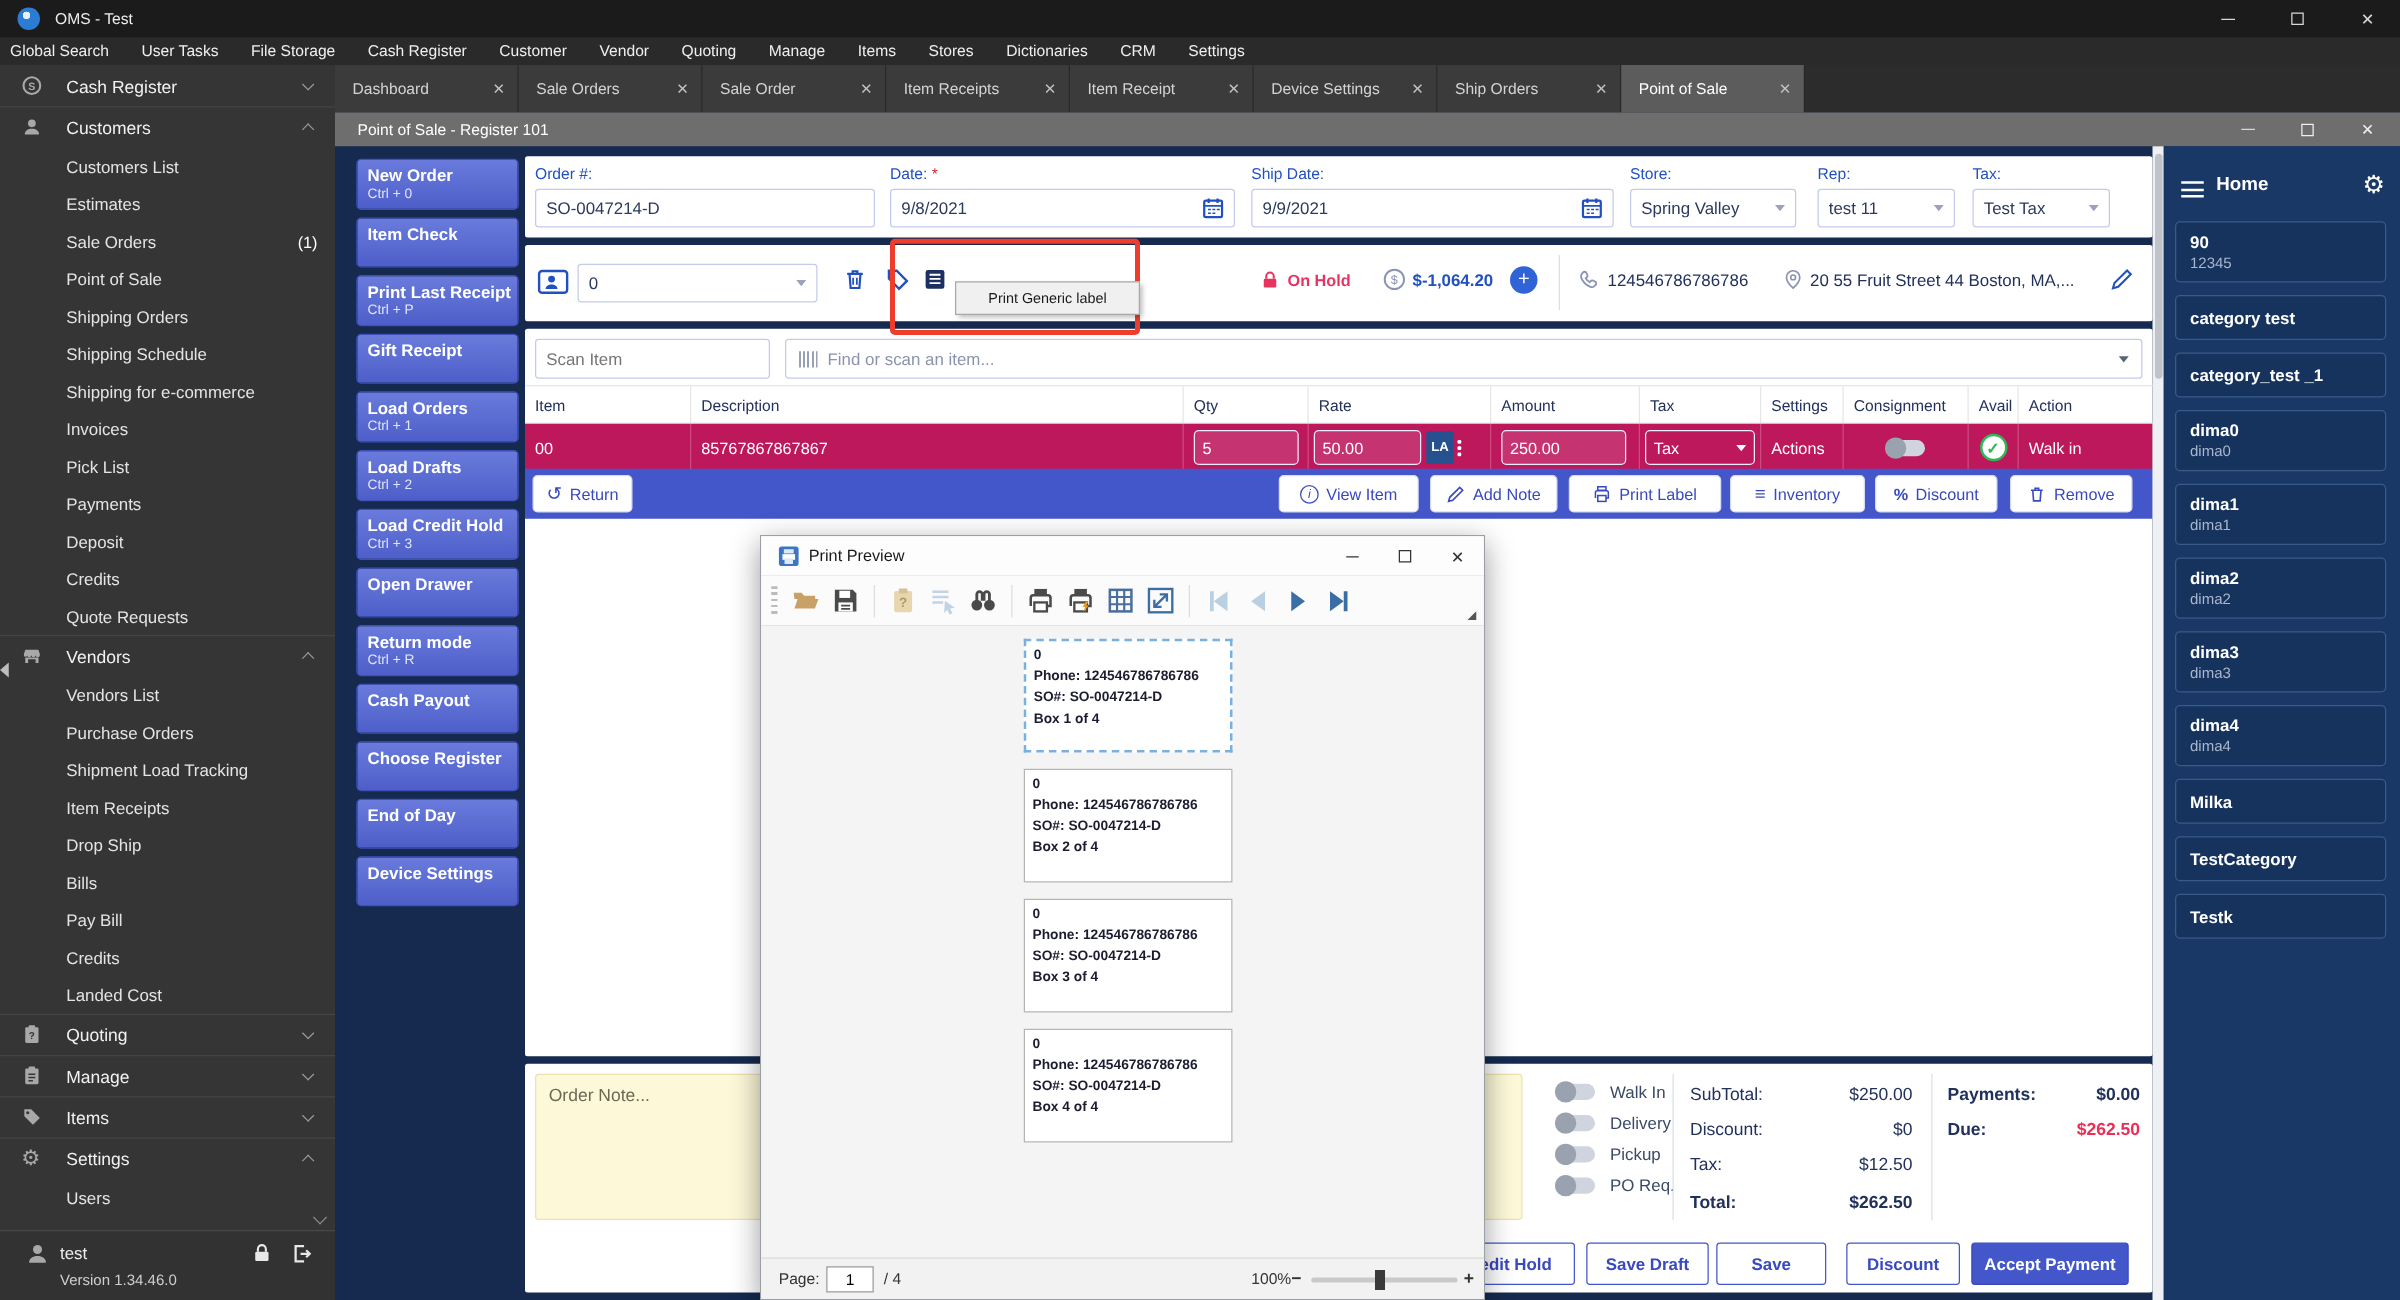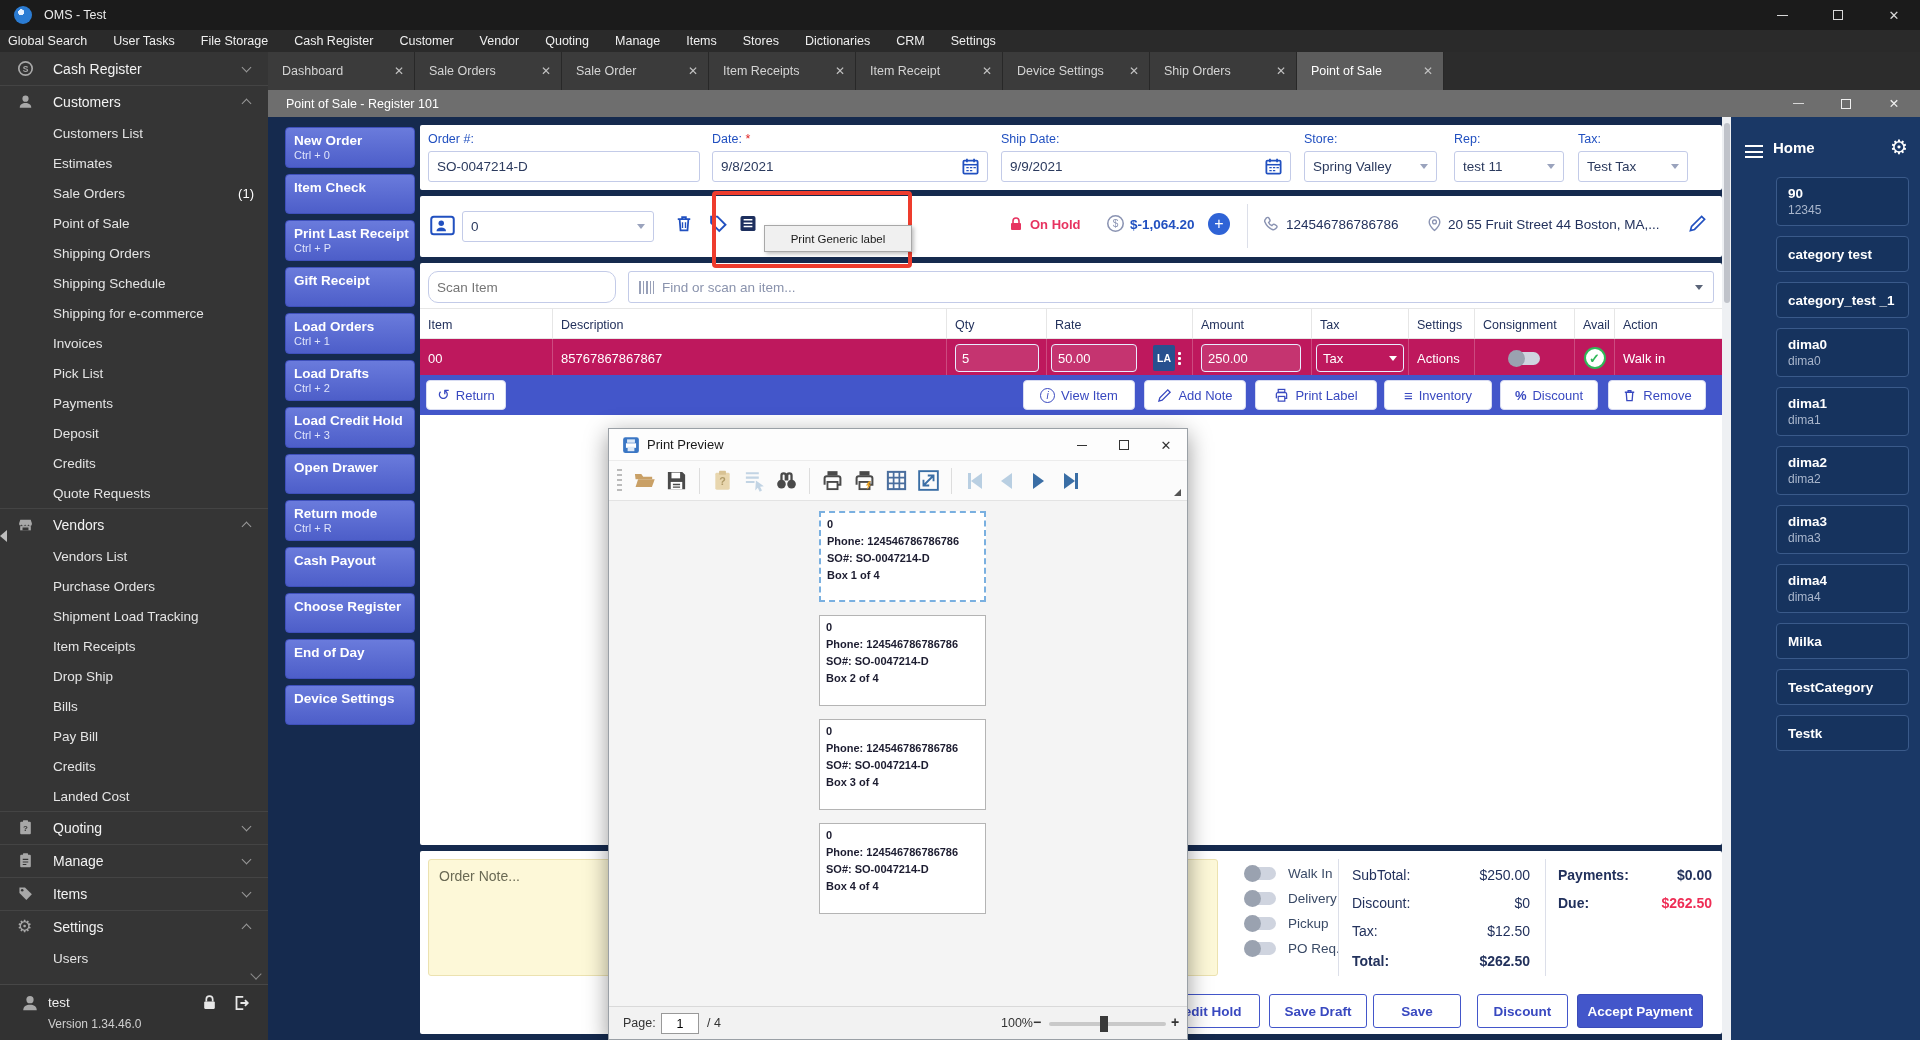--- a/index.html
+++ b/index.html
@@ -74,21 +74,21 @@
   .selectbox { border:1px solid #c3cbe8; border-radius:3px; background:#fff; display:flex; align-items:center; font-size:13.5px; color:#2b3a5e; padding:0 8px; }
   .selectbox .sel-val { flex:1; white-space:nowrap; overflow:hidden; }
   .caret { width:0; height:0; border-left:4.5px solid transparent; border-right:4.5px solid transparent; border-top:5.5px solid #9aa3bd; }
   .cal-icon { position:absolute; right:8px; top:6px; width:19px; height:19px; color:#2150c0; }
 
   
   .th { position:absolute; top:0; height:31px; display:flex; align-items:center; padding-left:8px; font-size:12.5px; color:#22315c; border-right:1px solid #e6e6e6; }
   .trow { position:absolute; left:0; top:31px; width:1302px; height:38px; background:#be185d; color:#fff; }
   .td { position:absolute; top:0; height:38px; display:flex; align-items:center; padding-left:8px; font-size:13px; border-right:1px solid rgba(255,255,255,.22); }
   .cell-input { border:1px solid #e8ecff; border-radius:4px; background:rgba(255,255,255,.12); color:#fff; font-size:13px; padding:0 6px; height:28px; font-family:"Liberation Sans",sans-serif; }
-  .la-badge { background:#27508f; color:#fff; font-size:10.5px; font-weight:bold; border-radius:2px; padding:7px 4px; margin-left:16px; }
+  .la-badge { background:#27508f; color:#fff; font-size:10.5px; font-weight:bold; border-radius:2px; padding:7px 4px; margin-left:4px; }
   .spin-dots { display:flex; flex-direction:column; gap:2px; margin-left:3px; }
   .spin-dots i { width:3px; height:3px; background:#fff; border-radius:1px; }
   .toggle { position:relative; width:30px; height:13px; background:#cfd4df; border-radius:7px; }
   .toggle .knob { position:absolute; left:-2px; top:-2px; width:17px; height:17px; border-radius:50%; background:#9aa2b0; }
   .avail-ok { width:22px; height:22px; border-radius:50%; border:2px solid #2fb858; background:#fff; color:#2fb858; font-size:13px; font-weight:bold; display:flex; align-items:center; justify-content:center; }
 
   .bluebar { position:absolute; left:0; top:112px; width:1302px; height:40px; background:#4356ca; }
   .bar-btn { position:absolute; top:5px; height:30px; background:#fff; border:1px solid #d8dcf2; border-radius:4px; color:#3949c0; font-size:13px; display:flex; align-items:center; justify-content:center; gap:6px; padding:0 10px; }
   .bar-btn svg { width:15px; height:15px; }
 
@@ -97,21 +97,21 @@
   .tot-val { position:absolute; font-size:14px; color:#22315c; text-align:right; width:110px; }
   .footer-btn { position:absolute; top:994px; height:34px; border:1px solid #4356ca; border-radius:3px; background:#fff; color:#3949c0; font-size:13.5px; font-weight:bold; display:flex; align-items:center; justify-content:center; }
 
   
   .rightpanel { left:1731px; top:117px; width:189px; height:923px; background:#1a3866; }
   .hamburger { position:absolute; left:14px; top:28px; width:18px; height:13px; display:flex; flex-direction:column; justify-content:space-between; }
   .hamburger i { height:2px; background:#fff; }
   .rp-title { position:absolute; left:42px; top:22px; color:#fff; font-size:15px; font-weight:bold; }
   .rp-gear { position:absolute; right:12px; top:18px; color:#fff; font-size:20px; }
   .rp-cards { position:absolute; left:9px; top:60px; width:169px; display:flex; flex-direction:column; gap:10px; }
-  .rp-card { border:1px solid #3a5a8a; border-radius:4px; background:#16335e; padding:8px 11px; min-height:36px; display:flex; flex-direction:column; justify-content:center;margin-left:36px; }
+  .rp-card { border:1px solid #3a5a8a; border-radius:4px; background:#16335e; padding:8px 11px; min-height:36px; display:flex; flex-direction:column; justify-content:center; }
   .rp-card .c-title { color:#fff; font-size:13.5px; font-weight:bold; }
   .rp-card .c-sub { color:#a9b6cc; font-size:12px; margin-top:2px; }
   .rp-card .c-sub:empty { display:none; }
 
   .vscroll { left:1722px; top:117px; width:9px; height:923px; background:#eef0f3; }
   .vscroll .thumb { position:absolute; left:1.5px; top:6px; width:6px; height:180px; background:#c0c3ca; border-radius:3px; }
 
   
   .hl-rect { left:712px; top:191px; width:200px; height:77px; border:4px solid #ee3c2d; border-radius:4px; z-index:30; }
   .tooltip { left:764px; top:225px; width:148px; height:27px; background:#f0f0f0; border:1px solid #a8a8a8; box-shadow:2px 2px 4px rgba(0,0,0,.25); color:#1a1a1a; font-size:11.5px; display:flex; align-items:center; justify-content:center; z-index:31; }
@@ -794,21 +794,21 @@
     <span style="position:absolute;left:1028px;top:21px;font-size:13.5px;color:#22315c;width:230px;white-space:nowrap;overflow:hidden">20 55 Fruit Street 44 Boston, MA,...</span>
 
     <svg style="position:absolute;left:1268px;top:18px;width:19px;height:19px;color:#2150c0" viewBox="0 0 16 16">
         <path d="M2 14l1-3.5L11.5 2l2.5 2.5L5.5 13z" fill="none" stroke="currentColor" stroke-width="1.4"></path>
       </svg>
   </div>
 
   <div class="abs panel" style="left:420px;top:263px;width:1302px;height:582px">
 
     <div class="fieldwrap" style="left:8px;top:8px;width:188px;height:32px">
-      <input class="tfield" style="position: relative; height: 32px; color: rgb(138, 147, 173); border-radius: 10px;" placeholder="Scan Item">
+      <input class="tfield" style="position: relative; height: 32px; color: rgb(138, 147, 173);" placeholder="Scan Item">
     </div>
     <div style="position:absolute;left:208px;top:8px;width:1086px;height:32px;border:1px solid #c3cbe8;border-radius:3px;display:flex;align-items:center;padding:0 10px">
       <span style="width:15px;height:13px;background:repeating-linear-gradient(90deg,#98a0b8 0 1.5px,transparent 1.5px 3.5px);margin-right:8px"></span>
       <span style="flex:1;font-size:13.5px;color:#8a93ad">Find or scan an item...</span>
       <span class="caret" style="border-top-color:#5a6478"></span>
     </div>
 
     <div style="position:absolute;left:0;top:45px;width:1302px;height:31px;border-top:1px solid #e6e6e6;border-bottom:1px solid #e6e6e6">
       <div class="th" style="left:0;width:133px">Item</div>
       <div class="th" style="left:133px;width:394px">Description</div>

